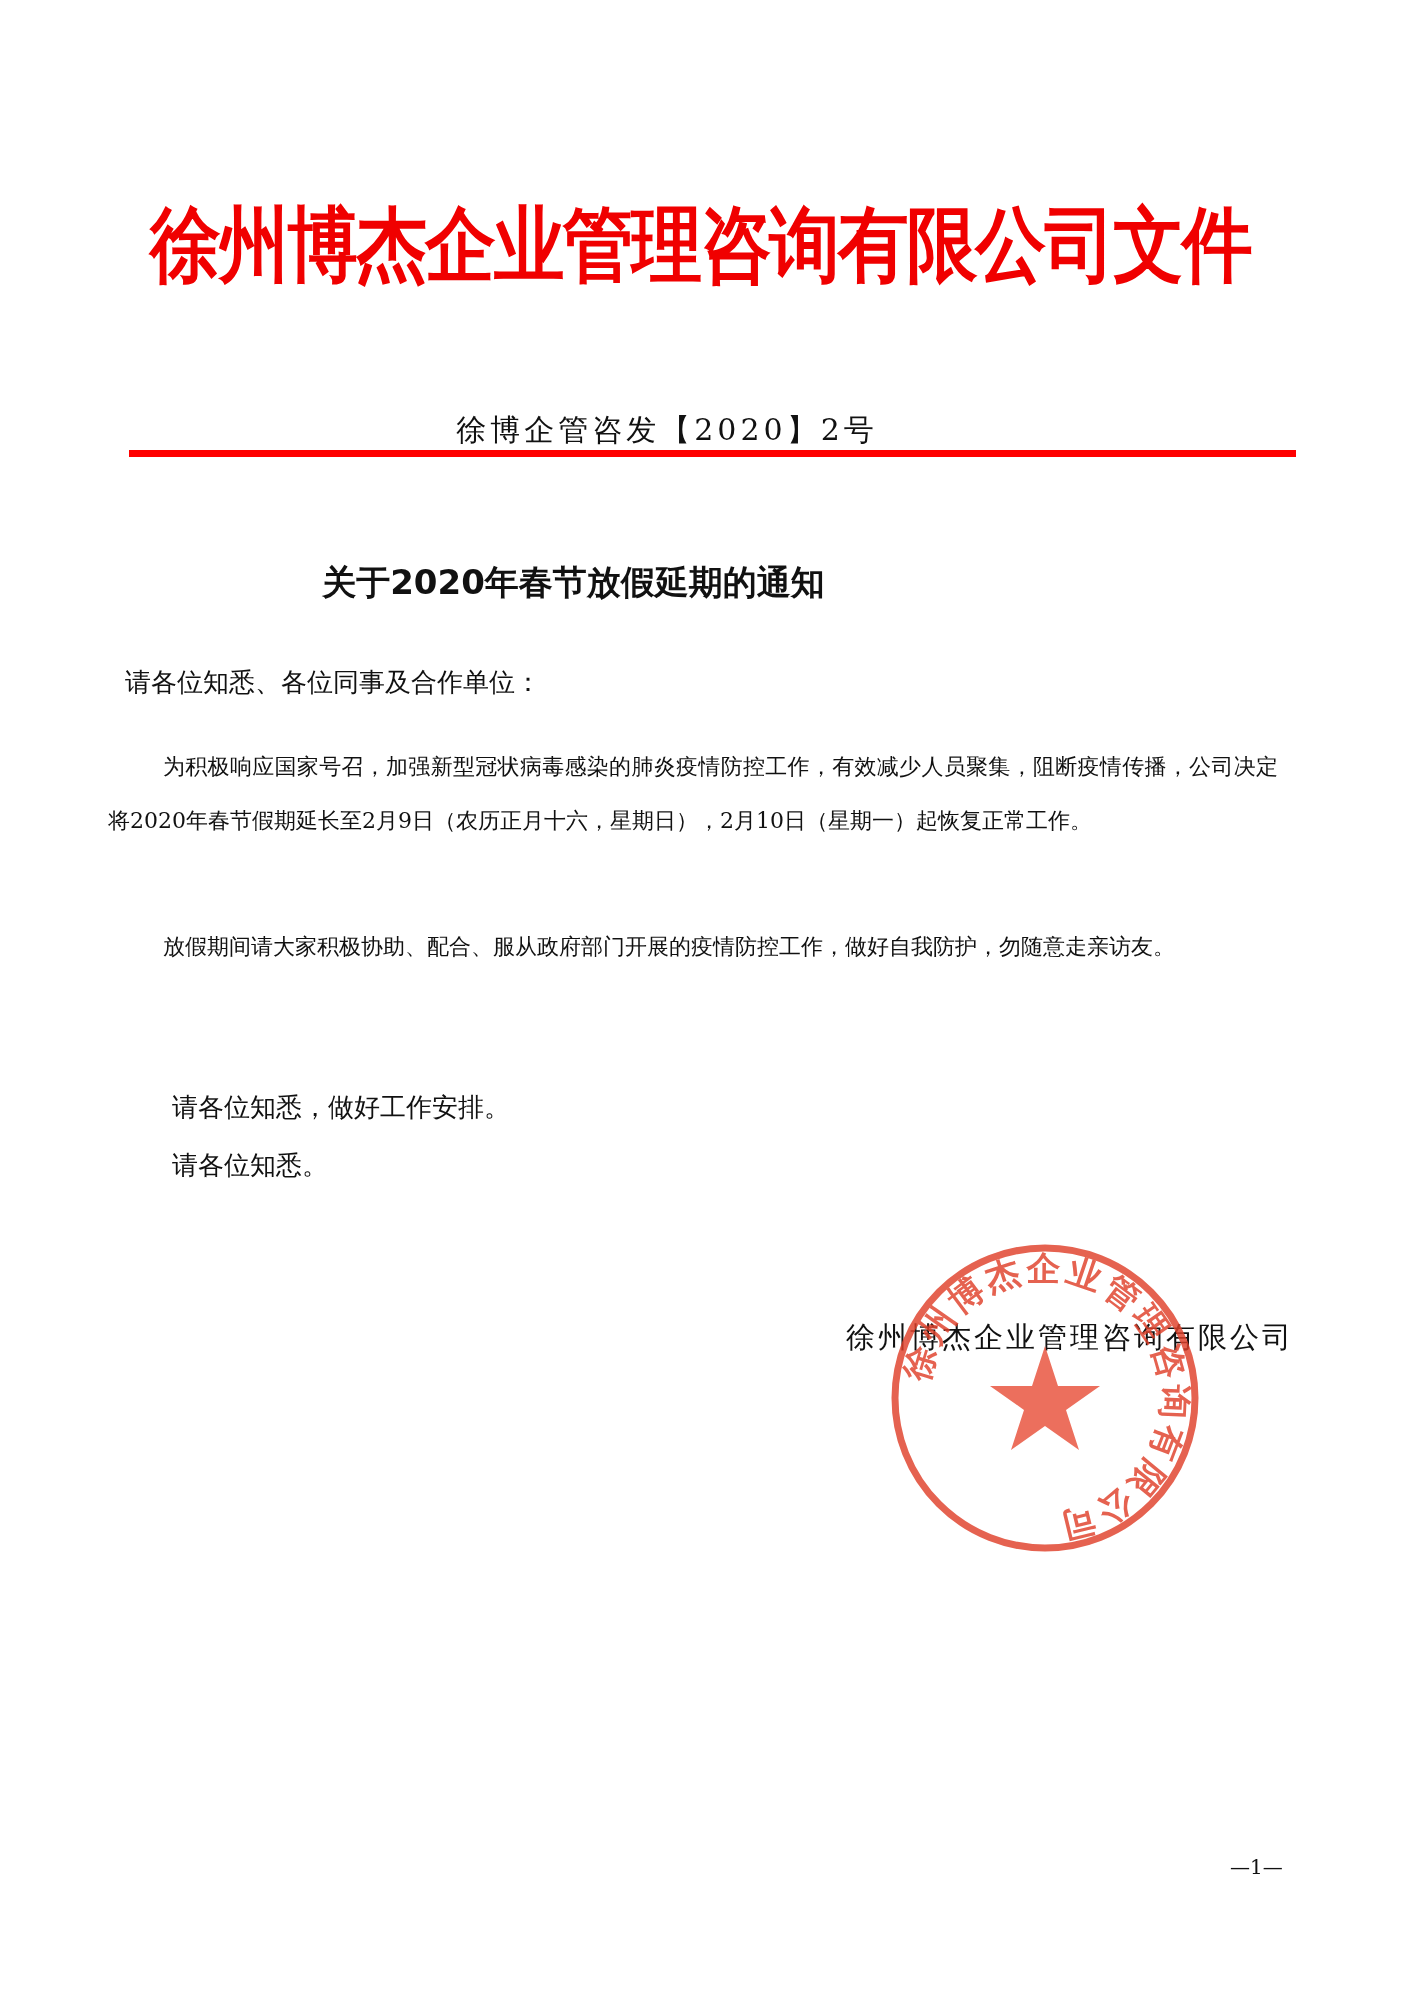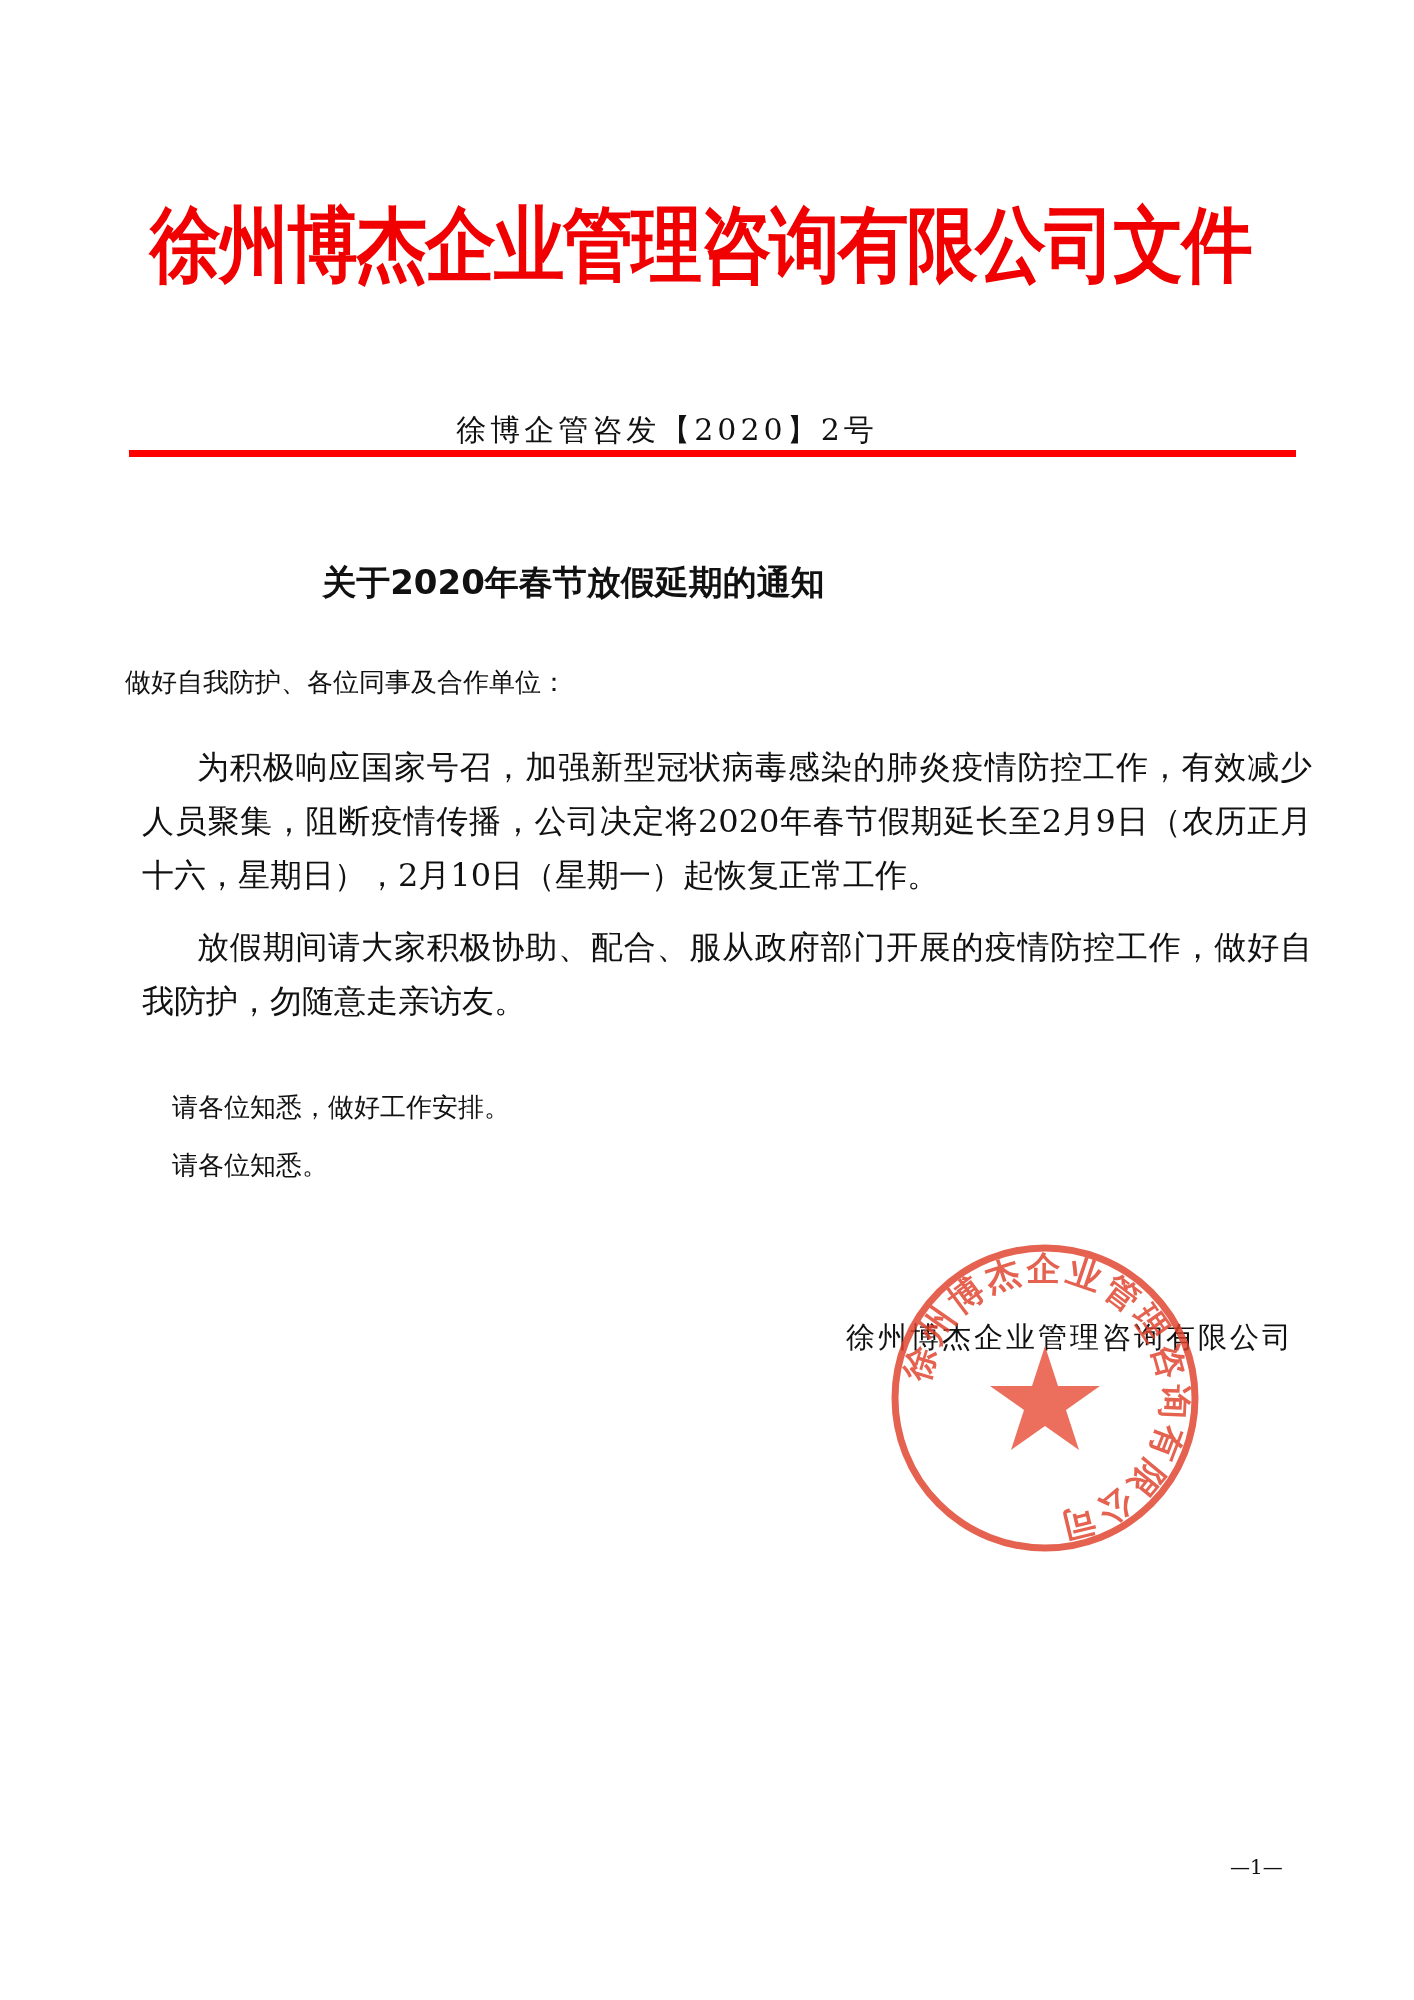--- a/index.html
+++ b/index.html
@@ -19,21 +19,21 @@
   }
   .red-rule {
     position: absolute; left: 129px; top: 450px; width: 1167px; height: 7px; background: #ff0000;
   }
   .title {
     position: absolute; left: 0; width: 1147px; top: 560px; text-align: center;
     font-family: "DejaVu Sans", "Liberation Sans", sans-serif; font-weight: bold;
     font-size: 34px; color: #111;
   }
   .salutation { position: absolute; left: 125px; top: 665px; font-size: 26px; }
-  .para { position: absolute; left: 142px; width: 1170px; font-size: 32px; line-height: 54px;
+  .para { position: absolute; left: 108px; width: 1170px; font-size: 22px; line-height: 54px;
           text-align: justify; text-indent: 55px; }
   .p1 { top: 740px; }
   .p2 { top: 920px; }
   .closing { position: absolute; left: 172px; font-size: 26px; }
   .c1 { top: 1090px; }
   .c2 { top: 1148px; }
   .signer { position: absolute; right: 120px; top: 1318px; font-size: 29px; letter-spacing: 3px; z-index: 1; }
   .sign-date { position: absolute; right: 120px; top: 1380px; font-size: 29px; letter-spacing: 9px; z-index: 1; }
   .stamp { position: absolute; left: 885px; top: 1238px; width: 320px; height: 320px; z-index: 2; opacity: 0.82; pointer-events: none; }
   .page-num { position: absolute; left: 1230px; top: 1855px; font-size: 20px; letter-spacing: 0; }
@@ -44,21 +44,21 @@
 <div class="page">
 
   <div class="masthead">徐州博杰企业管理咨询有限公司文件</div>
 
   <div class="docnum">徐博企管咨发【2020】2号</div>
 
   <div class="red-rule"></div>
 
   <div class="title">关于2020年春节放假延期的通知</div>
 
-  <div class="salutation">做好自我防护、各位同事及合作单位：</div>
+  <div class="salutation">请各位知悉、各位同事及合作单位：</div>
 
   <div class="para p1">为积极响应国家号召，加强新型冠状病毒感染的肺炎疫情防控工作，有效减少人员聚集，阻断疫情传播，公司决定将2020年春节假期延长至2月9日（农历正月十六，星期日），2月10日（星期一）起恢复正常工作。</div>
   <div class="para p2">放假期间请大家积极协助、配合、服从政府部门开展的疫情防控工作，做好自我防护，勿随意走亲访友。</div>
 
   <div class="closing c1">请各位知悉，做好工作安排。</div>
   <div class="closing c2">请各位知悉。</div>
 
   <div class="signer">徐州博杰企业管理咨询有限公司</div>
 
   <svg class="stamp" viewBox="0 0 320 320">

